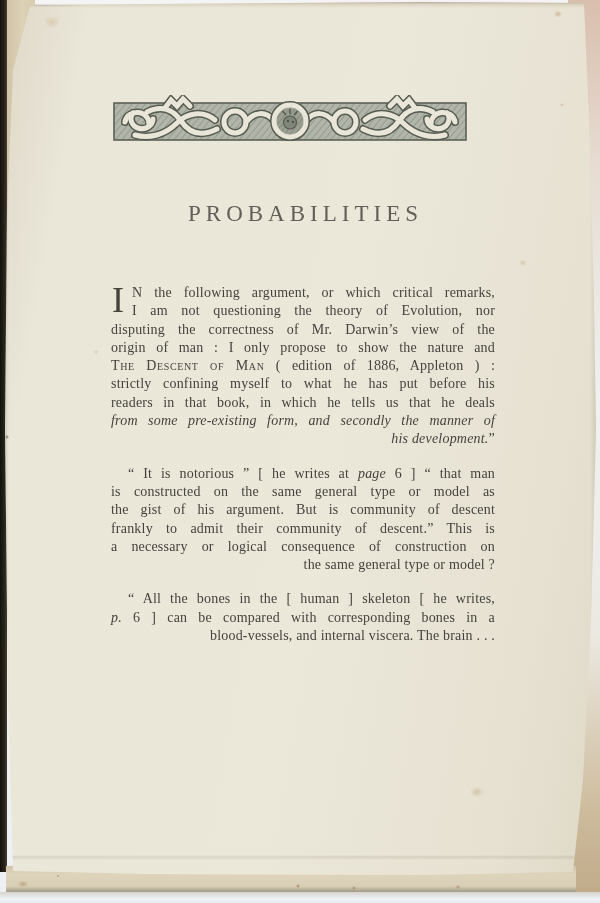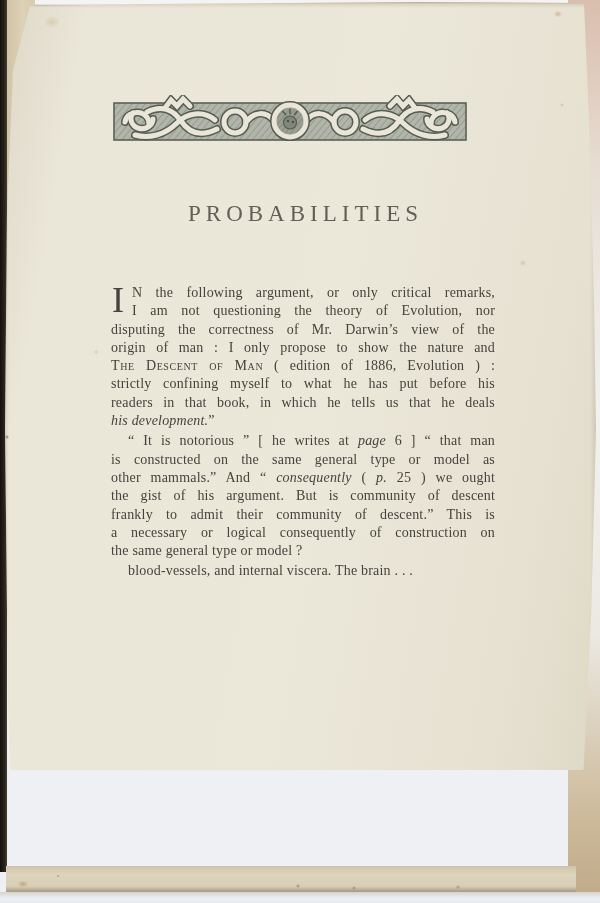--- a/index.html
+++ b/index.html
@@ -38,21 +38,21 @@
       radial-gradient(4px 3px at 452px 21px, rgba(130,80,40,.4), transparent 70%),
       linear-gradient(180deg, #cfc4ab 0, #ded4bc 30%, #d9cfb6 75%, #a39a86 96%, #8f8673 100%);
   }
   .bg-bottom {
     position: absolute; left: 0; top: 892px; width: 600px; height: 11px;
     background: linear-gradient(180deg, #d6d4cf, #edf0f4 60%, #e9edf2);
   }
 
   
   .page {
-    position: absolute; left: 0; top: 0; width: 600px; height: 770px;
+    position: absolute; left: 0; top: 0; width: 600px; height: 903px;
     clip-path: polygon(30px 6px, 150px 4px, 420px 2px, 584px 3px, 589px 120px,
       594px 300px, 596px 430px, 591px 620px, 583px 780px, 573px 872px,
       420px 875px, 150px 874px, 13px 871px, 8px 700px, 5px 430px, 7px 210px, 13px 70px);
     background:
       linear-gradient(180deg, rgba(125,100,75,.5) 0 2px, rgba(170,150,120,.25) 4px, rgba(0,0,0,0) 8px),
       linear-gradient(270deg, rgba(150,130,100,.28) 0 3px, rgba(0,0,0,0) 10px),
       linear-gradient(90deg, rgba(120,110,90,.32) 0 2px, rgba(0,0,0,0) 9px),
       linear-gradient(180deg, rgba(0,0,0,0) 855px, rgba(140,130,110,.2) 857px, rgba(0,0,0,0) 860px),
       radial-gradient(6px 5px at 558px 14px, rgba(170,120,60,.4), rgba(0,0,0,0) 70%),
       radial-gradient(5px 5px at 523px 263px, rgba(170,130,70,.28), rgba(0,0,0,0) 70%),
@@ -73,25 +73,25 @@
     font-size: 23px; line-height: 28px; letter-spacing: 5px;
     color: #615f57; text-indent: 5px;
   }
 
   .text-block {
     position: absolute; left: 111px; top: 284px; width: 384px;
     font-size: 14px; line-height: 18.3px; letter-spacing: 0.2px;
     color: #45433d;
   }
   .paragraph { position: relative; margin: 0; }
-  .paragraph + .paragraph { margin-top: 2px; }
+  .paragraph + .paragraph { margin-top: 16px; }
   .paragraph:not(.has-dropcap) .line:first-child { text-indent: 17px; }
   .line { min-height: 18.3px; }
   .line.j { text-align: justify; text-align-last: justify; }
-  .line.last { text-align: left; }
+  .line.last { text-align: right; }
   .has-dropcap .line:nth-child(2),
   .has-dropcap .line:nth-child(3) { padding-left: 21px; }
   .dropcap {
     position: absolute; left: 1px; top: -2px;
     font-size: 36px; line-height: 36px; color: #45433d;
   }
   .s-rm { font-style: normal; }
   .s-it { font-style: italic; }
   .s-sc { font-variant: small-caps; letter-spacing: 0.6px; margin-top: 8px; }
 </style>
@@ -142,36 +142,38 @@
       <path d="M173,20 l-3.5,-4 M177,19 l0,-5 M181,20 l3.5,-4" stroke="#565b50" stroke-width="1.5" fill="none"></path>
       <circle cx="175" cy="26" r="1.2" fill="#4c5147"></circle>
       <circle cx="180" cy="27" r="1.2" fill="#4c5147"></circle>
     </svg>
 
     <h1 class="title">PROBABILITIES</h1>
 
     <div class="text-block">
         <div class="paragraph has-dropcap">
           <span class="dropcap">I</span>
-          <div class="line j"><span class="seg s-rm">N the following argument, or only critical remarks,</span></div>
+          <div class="line j"><span class="seg s-rm">N the following argument, or which critical remarks,</span></div>
           <div class="line j"><span class="seg s-rm">I am not questioning the theory of Evolution, nor</span></div>
           <div class="line j"><span class="seg s-rm">disputing the correctness of Mr. Darwin’s view of the</span></div>
           <div class="line j"><span class="seg s-rm">origin of man :  I only propose to show the nature and</span></div>
-          <div class="line j"><span class="seg s-sc">The Descent of Man</span><span class="seg s-rm"> ( edition of 1886, Evolution ) :</span></div>
+          <div class="line j"><span class="seg s-sc">The Descent of Man</span><span class="seg s-rm"> ( edition of 1886, Appleton ) :</span></div>
           <div class="line j"><span class="seg s-rm">strictly confining myself to what he has put before his</span></div>
           <div class="line j"><span class="seg s-rm">readers in that book, in which he tells us that he deals</span></div>
+          <div class="line j"><span class="seg s-it">from some pre-existing form, and secondly the manner of</span></div>
           <div class="line last"><span class="seg s-it">his development.</span><span class="seg s-rm">”</span></div>
         </div>
         <div class="paragraph">
           <div class="line j"><span class="seg s-rm">“ It is notorious ” [ he writes at </span><span class="seg s-it">page</span><span class="seg s-rm"> 6 ] “ that man</span></div>
           <div class="line j"><span class="seg s-rm">is constructed on the same general type or model as</span></div>
-          <div class="line j"><span class="seg s-rm">other mammals.”  And “ </span><span class="seg s-it">consequently</span><span class="seg s-rm"> ( </span><span class="seg s-it">p.</span><span class="seg s-rm"> 25 ) we ought</span></div>
           <div class="line j"><span class="seg s-rm">the gist of his argument.  But is community of descent</span></div>
           <div class="line j"><span class="seg s-rm">frankly to admit their community of descent.”  This is</span></div>
-          <div class="line j"><span class="seg s-rm">a necessary or logical consequently of construction on</span></div>
+          <div class="line j"><span class="seg s-rm">a necessary or logical consequence of construction on</span></div>
           <div class="line last"><span class="seg s-rm">the same general type or model ?</span></div>
         </div>
         <div class="paragraph">
+          <div class="line j"><span class="seg s-rm">“ All the bones in the [ human ] skeleton [ he writes,</span></div>
+          <div class="line j"><span class="seg s-it">p.</span><span class="seg s-rm"> 6 ] can be compared with corresponding bones in a</span></div>
           <div class="line last"><span class="seg s-rm">blood-vessels, and internal viscera.  The brain  .  .  .</span></div>
         </div>
       </div>
   </div>
 </div>
 
 </body></html>

